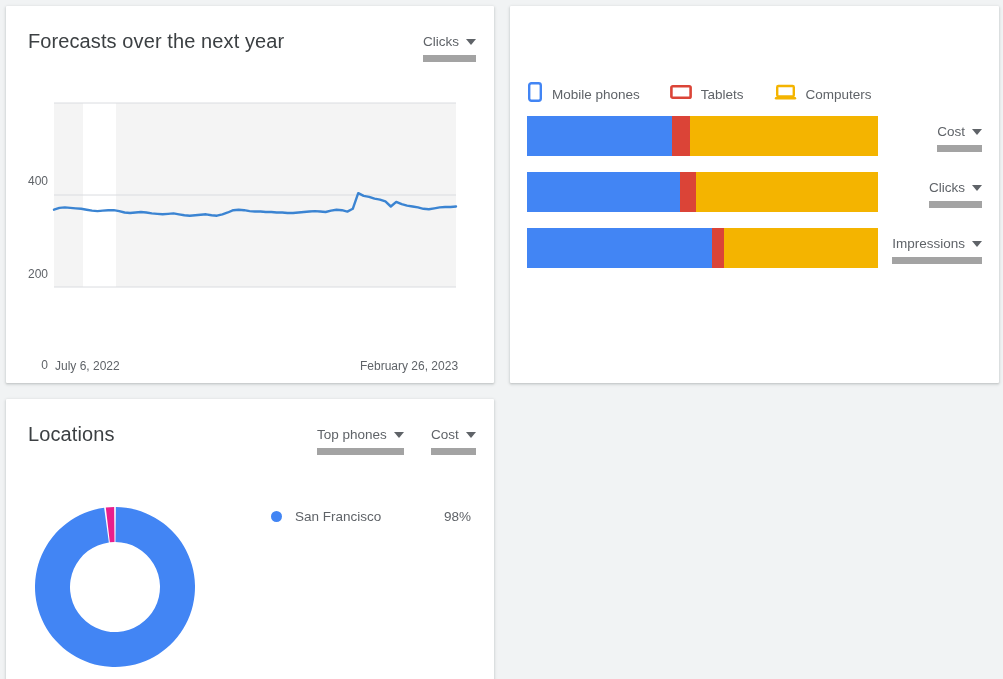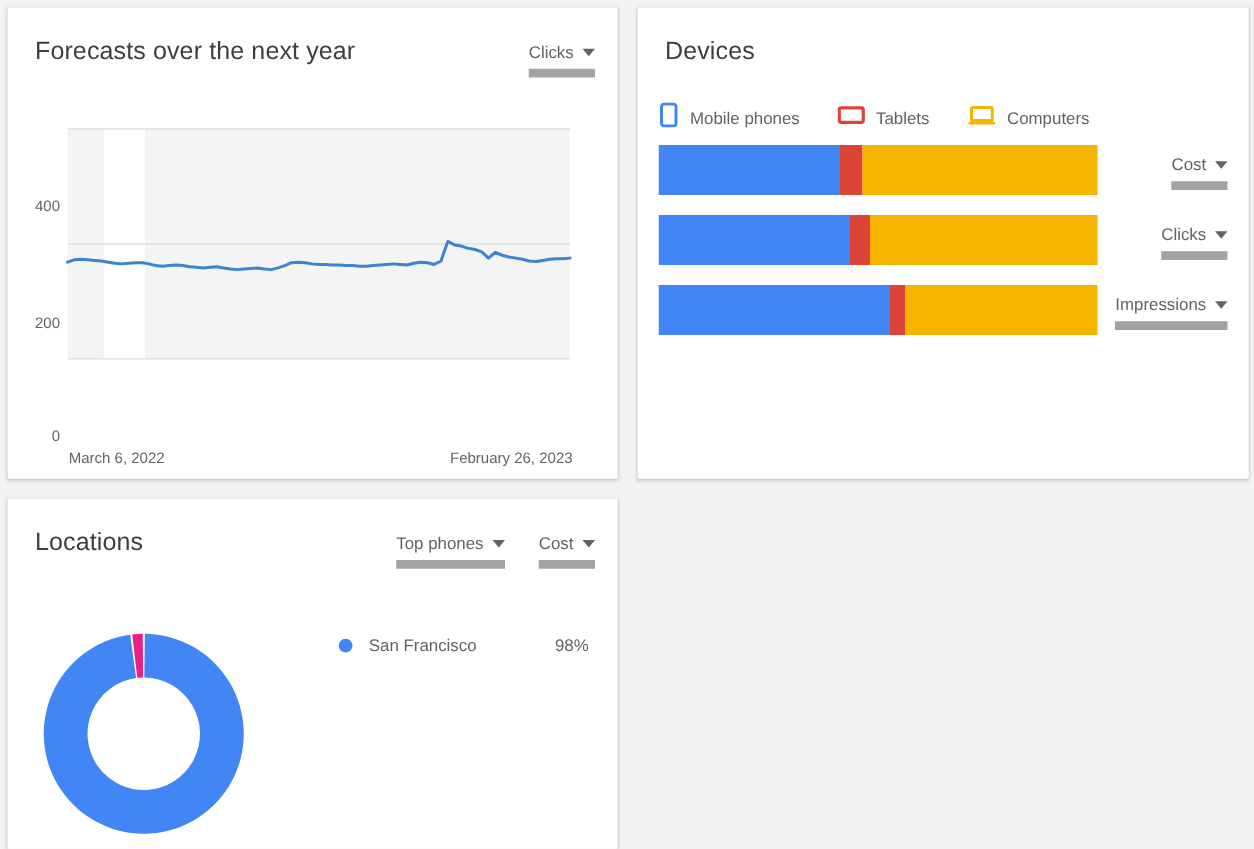--- a/index.html
+++ b/index.html
@@ -59,21 +59,21 @@
   }
 
   
   #forecast-chart { position: absolute; left: 0; top: 62px; width: 488px; height: 250px; }
   .axis-label {
     position: absolute;
     font-size: 12px;
     color: #5f6368;
     white-space: nowrap;
   }
-  .y-label { text-align: right; width: 34px; }
+  .y-label { text-align: right; width: 34px; margin-top: 16px; }
 
   
   #devices-legend {
     position: absolute;
     left: 527px - 510px;
     top: 76px;
     display: flex;
     align-items: center;
     gap: 0;
   }
@@ -127,29 +127,26 @@
           <rect x="48" y="35" width="29" height="184" fill="#f4f4f4"></rect>
           <rect x="110" y="35" width="340" height="184" fill="#f4f4f4"></rect>
           <line x1="48" y1="219" x2="450" y2="219" stroke="#dadce0" stroke-width="1"></line>
           <line x1="48" y1="127" x2="450" y2="127" stroke="#dadce0" stroke-width="1"></line>
           <line x1="48" y1="35" x2="450" y2="35" stroke="#dadce0" stroke-width="1"></line>
           <polyline points="48.00,141.72 53.43,139.88 58.86,139.42 64.30,139.88 69.73,140.34 75.16,140.80 80.59,141.72 86.03,142.64 91.46,143.10 96.89,142.64 102.32,142.18 107.76,142.18 113.19,143.10 118.62,144.48 124.05,144.94 129.49,144.48 134.92,144.02 140.35,144.48 145.78,145.40 151.22,145.86 156.65,146.32 162.08,145.86 167.51,145.40 172.95,146.32 178.38,147.24 183.81,147.70 189.24,147.24 194.68,146.78 200.11,146.32 205.54,147.24 210.97,147.70 216.41,146.32 221.84,144.48 227.27,142.18 232.70,141.72 238.14,142.18 243.57,143.10 249.00,143.56 254.43,143.56 259.86,144.02 265.30,144.02 270.73,144.48 276.16,144.48 281.59,144.94 287.03,144.94 292.46,144.48 297.89,144.02 303.32,143.56 308.76,143.10 314.19,143.56 319.62,144.02 325.05,142.64 330.49,141.72 335.92,142.18 341.35,143.56 346.78,140.80 352.22,125.16 357.65,127.92 363.08,128.84 368.51,130.68 373.95,131.60 379.38,133.44 384.81,138.50 390.24,133.90 395.68,136.20 401.11,137.58 406.54,138.50 411.97,139.42 417.41,140.80 422.84,141.26 428.27,140.34 433.70,139.42 439.14,138.96 444.57,138.96 450.00,138.50" fill="none" stroke="#3b84d2" stroke-width="2.4" stroke-linejoin="round" stroke-linecap="round"></polyline>
         </svg>
       <div class="axis-label y-label" id="y-400" style="left:8px; top:90px;">400</div>
       <div class="axis-label y-label" id="y-200" style="left:8px; top:183px;">200</div>
       <div class="axis-label y-label" id="y-0" style="left:8px; top:274px;">0</div>
-      <div class="axis-label" id="x-start" style="left:49px; top:291px;">March 6, 2022</div>
+      <div class="axis-label" id="x-start" style="left:49px; top:291px;">July 6, 2022</div>
       <div class="axis-label" id="x-end" style="left:354px; top:291px;">February 26, 2023</div>
     </div>
   </div>
 
   <div class="card" id="card-devices">
-    <div class="card-head">
-      <div class="card-title">Devices</div>
-    </div>
 
     <div id="devices-legend" style="left:17px; top:76px;">
       <div class="legend-item">
         <span>
           <svg width="16" height="20" viewBox="0 0 16 20" aria-hidden="true">
             <rect x="2.2" y="1.2" width="11.6" height="17.6" rx="2.2" ry="2.2" fill="none" stroke="#4285f4" stroke-width="2.4"></rect>
           </svg>
         </span>
         <span class="lbl">Mobile phones</span>
       </div>

